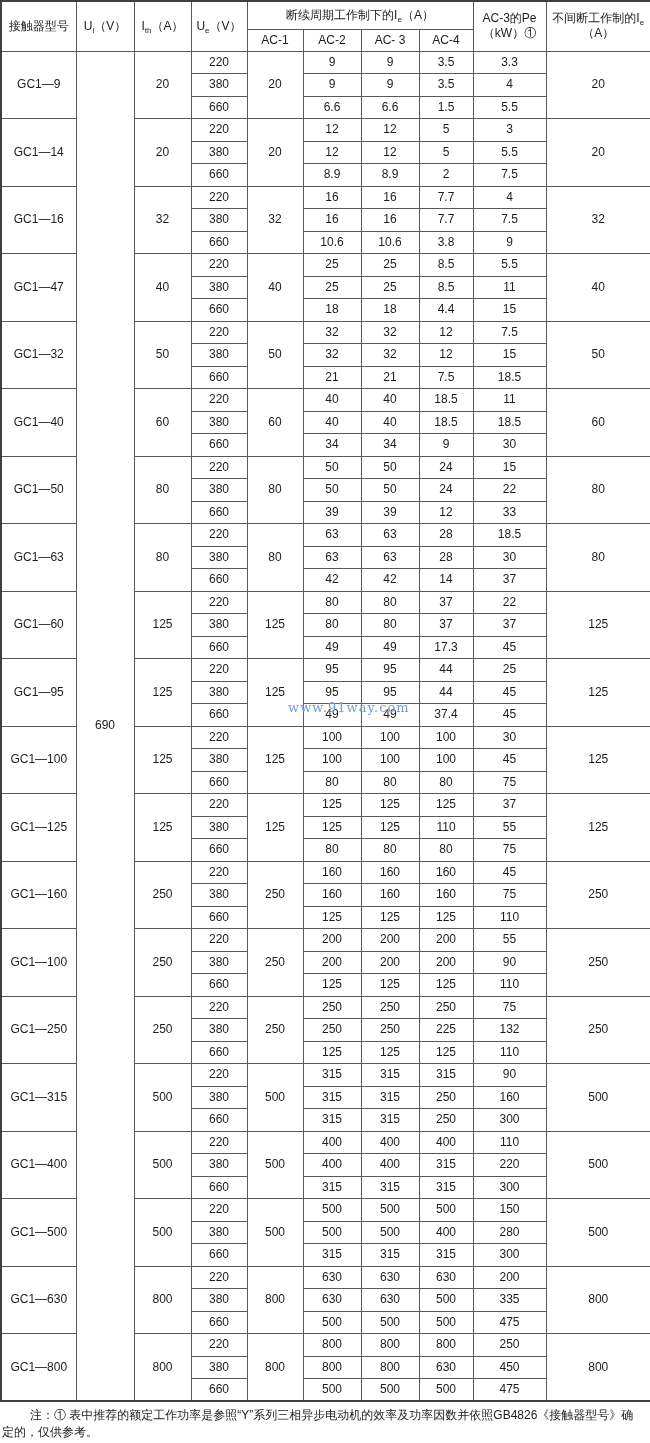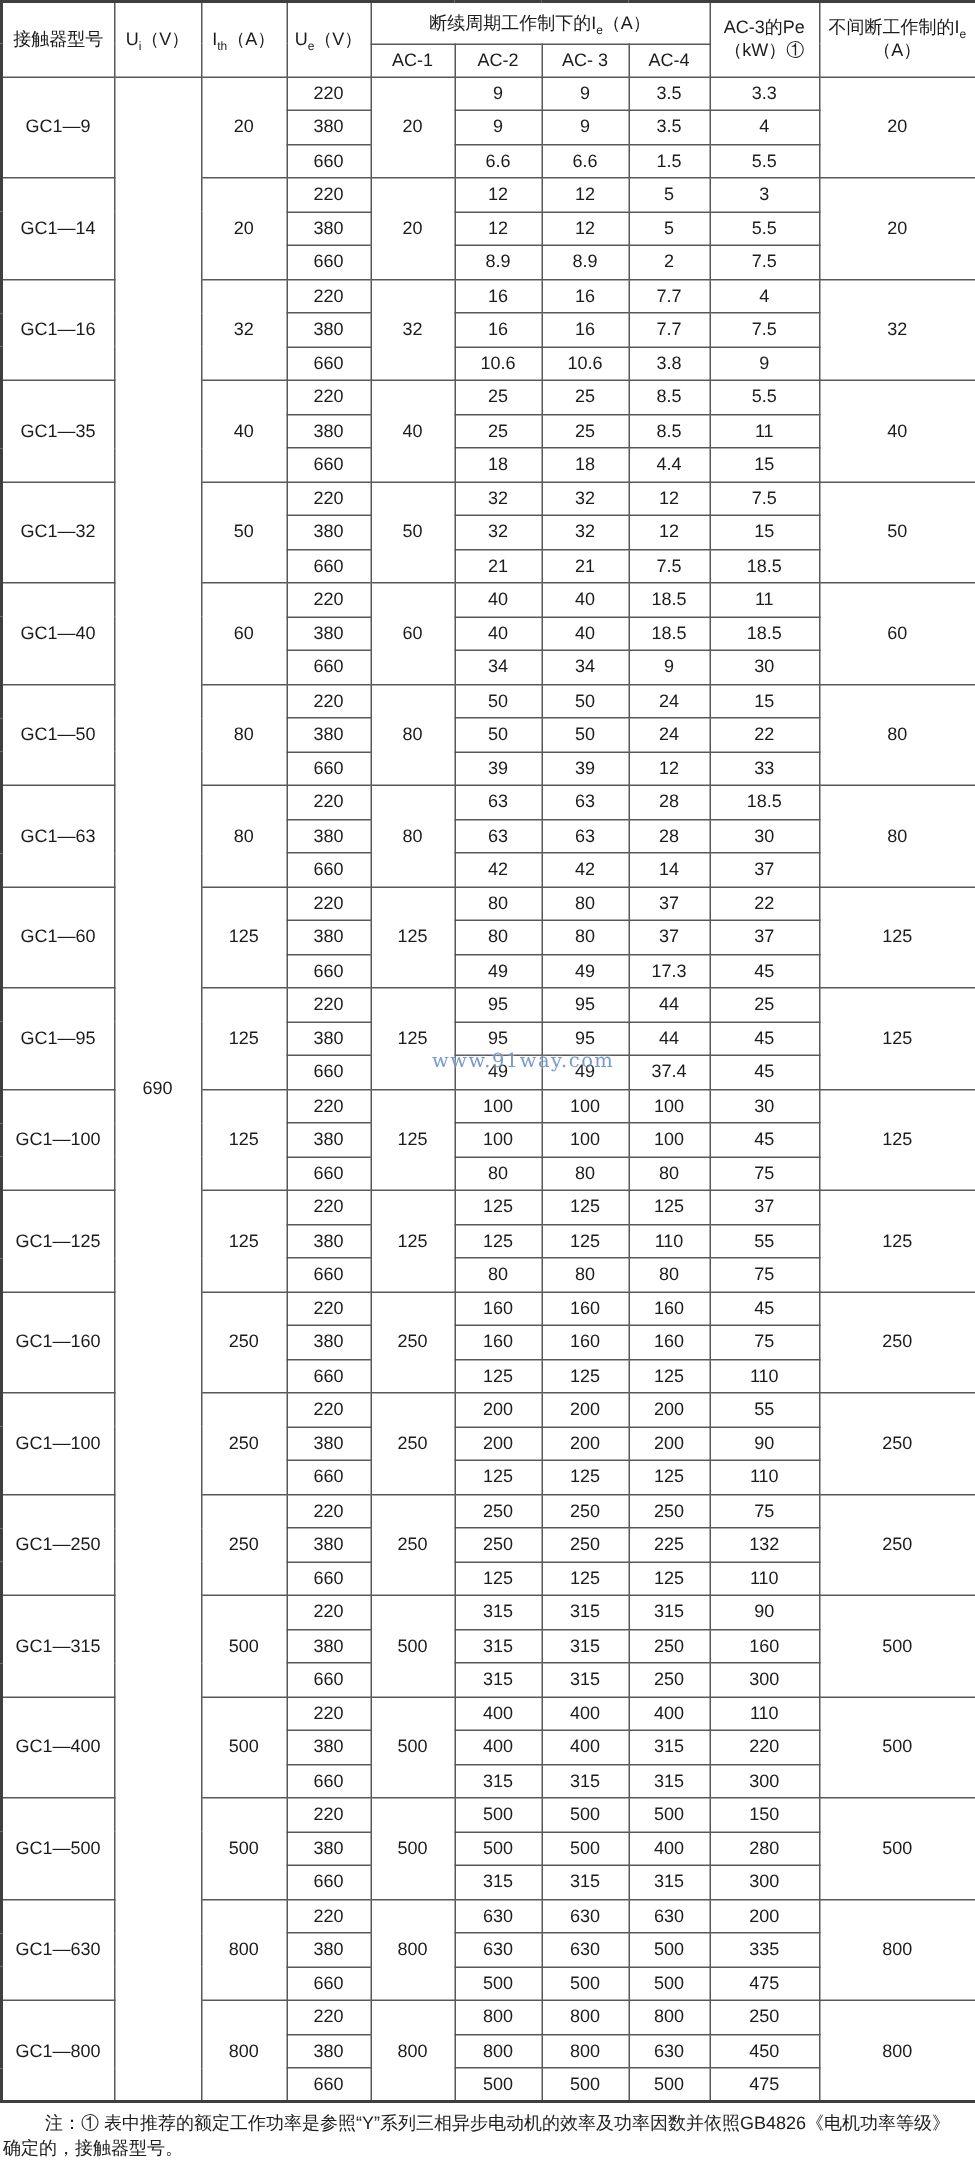--- a/index.html
+++ b/index.html
@@ -181,21 +181,21 @@
           <td>7.5</td>
         </tr>
         <tr>
           <td>660</td>
           <td>10.6</td>
           <td>10.6</td>
           <td>3.8</td>
           <td>9</td>
         </tr>
         <tr>
-          <td rowspan="3">GC1—35</td>
+          <td rowspan="3">GC1—47</td>
           <td rowspan="3">40</td>
           <td>220</td>
           <td rowspan="3">40</td>
           <td>25</td>
           <td>25</td>
           <td>8.5</td>
           <td>5.5</td>
           <td rowspan="3">40</td>
         </tr>
         <tr>
@@ -610,15 +610,15 @@
           <td>500</td>
           <td>500</td>
           <td>500</td>
           <td>475</td>
         </tr>
       </tbody>
   </table>
 
   <div class="watermark">www.91way.com</div>
 
-  <p class="footnote">注：① 表中推荐的额定工作功率是参照“Y”系列三相异步电动机的效率及功率因数并依照GB4826《电机功率等级》确定的，接触器型号。</p>
+  <p class="footnote">注：① 表中推荐的额定工作功率是参照“Y”系列三相异步电动机的效率及功率因数并依照GB4826《接触器型号》确定的，仅供参考。</p>
 
 </div>
 
 </body></html>

